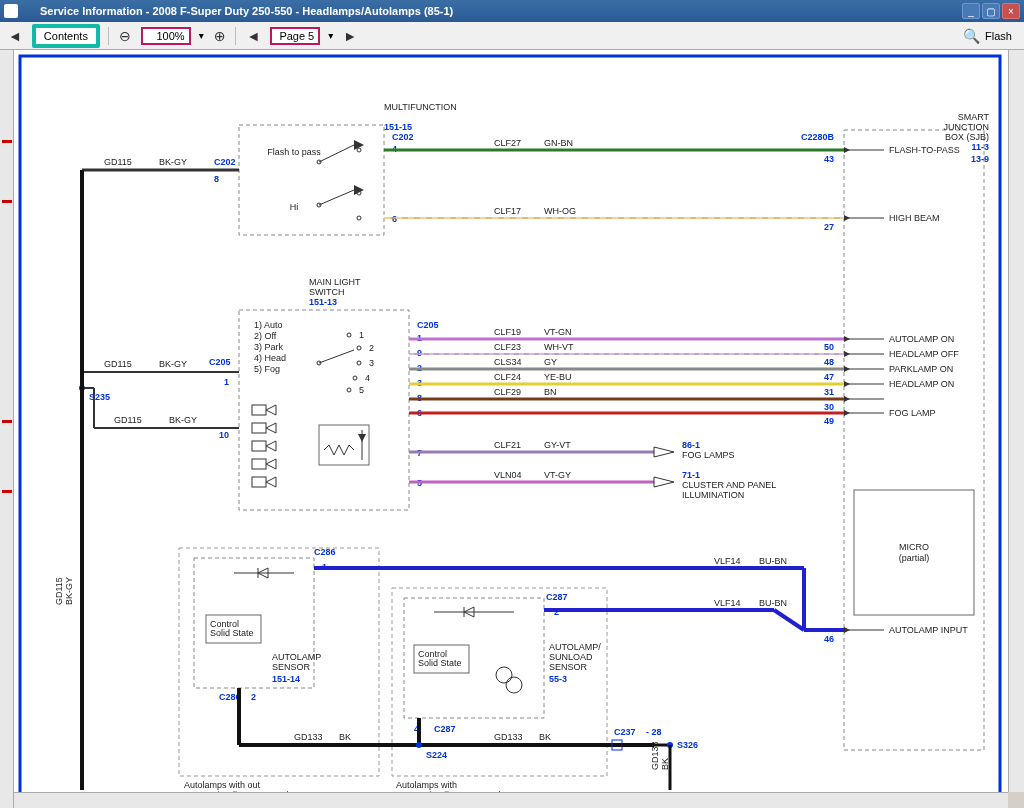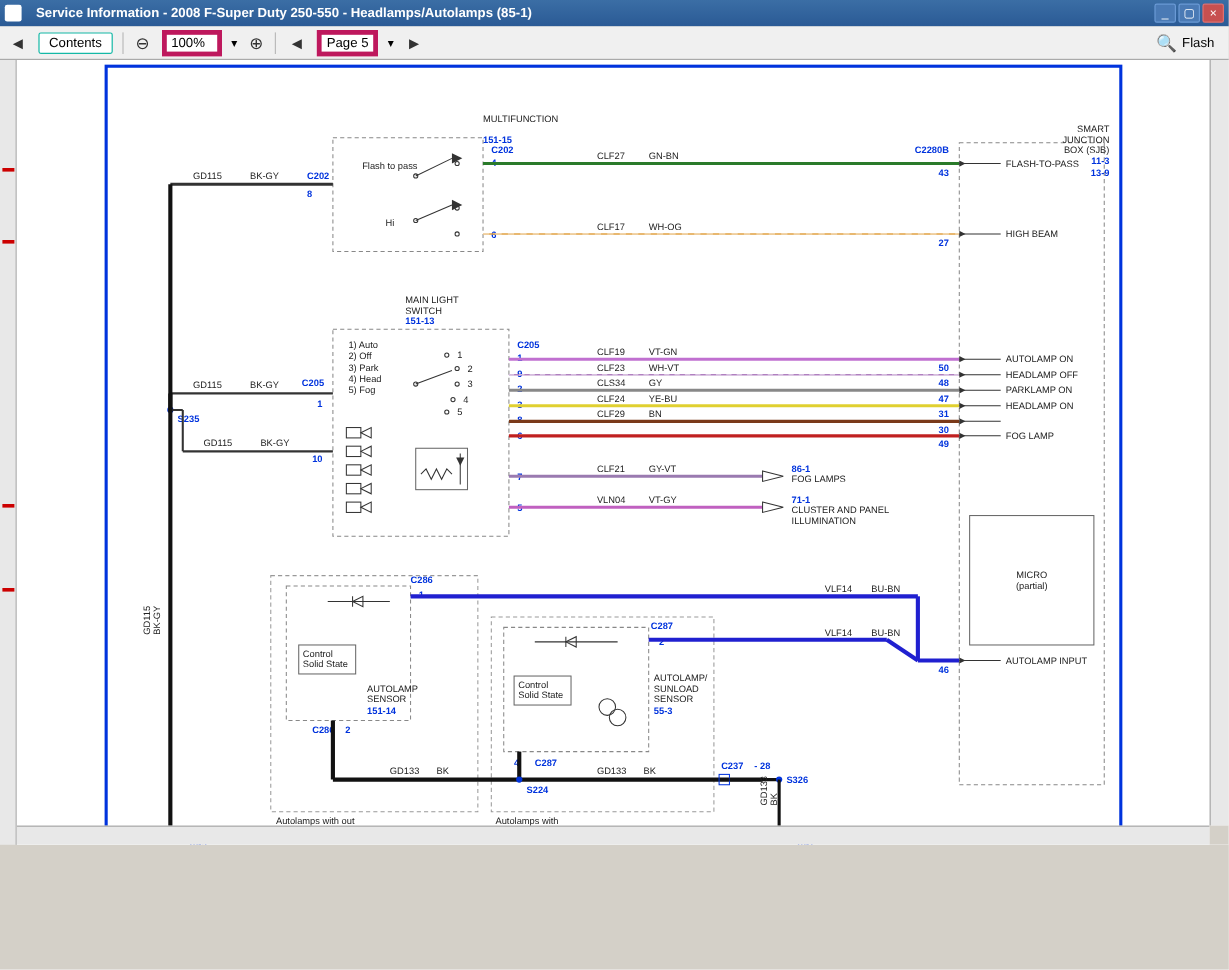--- a/index.html
+++ b/index.html
@@ -1,32 +1,32 @@
 <!DOCTYPE html>
 <html><head>
 <meta charset="utf-8">
 <style>
   * { margin: 0; padding: 0; box-sizing: border-box; }
   body { font-family: Arial, sans-serif; font-size: 10px; background: #d4d0c8; width: 1024px; height: 808px; overflow: hidden; position: relative; }
   .titlebar { height: 22px; background: linear-gradient(#3b6ea5, #2a5a95); color: #fff; display: flex; align-items: center; padding: 0 4px; justify-content: space-between; }
-  .titlebar-left { display: flex; align-items: center; gap: 12px; }
+  .titlebar-left { display: flex; align-items: center; gap: 22px; }
   .titlebar-icon { width: 14px; height: 14px; background: #fff; border-radius: 2px; display: inline-block; }
   .titlebar-title { font-size: 11px; font-weight: bold; }
   .winbtns { display: flex; gap: 2px; }
   .winbtn { width: 18px; height: 16px; background: #4a7ab5; border: 1px solid #6a9ad5; color: #fff; font-size: 10px; display: flex; align-items: center; justify-content: center; border-radius: 2px; cursor: pointer; }
   .winbtn.close { background: #c75050; border-color: #e07070; }
   .toolbar { height: 28px; background: #f0f0f0; border-bottom: 1px solid #aaa; display: flex; align-items: center; padding: 0 6px; gap: 8px; }
-  .tool-btn { padding: 2px 8px; border: 1px solid #14b8a6; background: #fff; font-size: 11px; cursor: pointer; border-radius: 2px; }
+  .tool-btn { padding: 2px 8px; border: 4px solid #14b8a6; background: #fff; font-size: 11px; cursor: pointer; border-radius: 2px; }
   .tool-sep { width: 1px; height: 18px; background: #bbb; }
-  .tool-field { padding: 1px 4px; border: 4px solid #be185d; background: #fff; min-width: 50px; display: inline-block; font-size: 11px; }
+  .tool-field { padding: 1px 4px; border: 2px solid #be185d; background: #fff; min-width: 50px; display: inline-block; font-size: 11px; text-align: right; }
   .tool-icon { padding: 2px; cursor: pointer; font-size: 14px; color: #333; }
   .toolbar-spacer { flex: 1; }
   .search-cell { display: flex; align-items: center; gap: 4px; font-size: 11px; padding: 2px 6px; cursor: pointer; }
   .search-icon { font-size: 14px; }
-  .main { position: relative; width: 1024px; height: 654px; background: #d4d0c8; }
+  .main { position: relative; width: 1024px; height: 758px; background: #d4d0c8; }
   .left-ruler { position: absolute; left: 0; top: 0; width: 14px; height: 100%; background: #e8e8e8; border-right: 1px solid #aaa; }
   .ruler-mark { position: absolute; left: 2px; width: 10px; height: 3px; background: #c00; }
   .canvas { position: absolute; left: 14px; top: 0; right: 0; bottom: 0; background: #fff; overflow: hidden; }
   .svg-wrap { width: 100%; height: 100%; }
   svg text { font-family: Arial; font-size: 9px; }
   .lbl { font-size: 9px; fill: #222; }
   .lblblue { font-size: 9px; fill: #0033dd; font-weight: bold; }
   .scrollbar-v { position: absolute; right: 0; top: 0; width: 16px; height: calc(100% - 16px); background: #e8e8e8; border-left: 1px solid #aaa; }
   .scrollbar-h { position: absolute; left: 0; bottom: 0; width: calc(100% - 16px); height: 16px; background: #e8e8e8; border-top: 1px solid #aaa; }
   .scrollbar-corner { position: absolute; right: 0; bottom: 0; width: 16px; height: 16px; background: #d4d0c8; }

